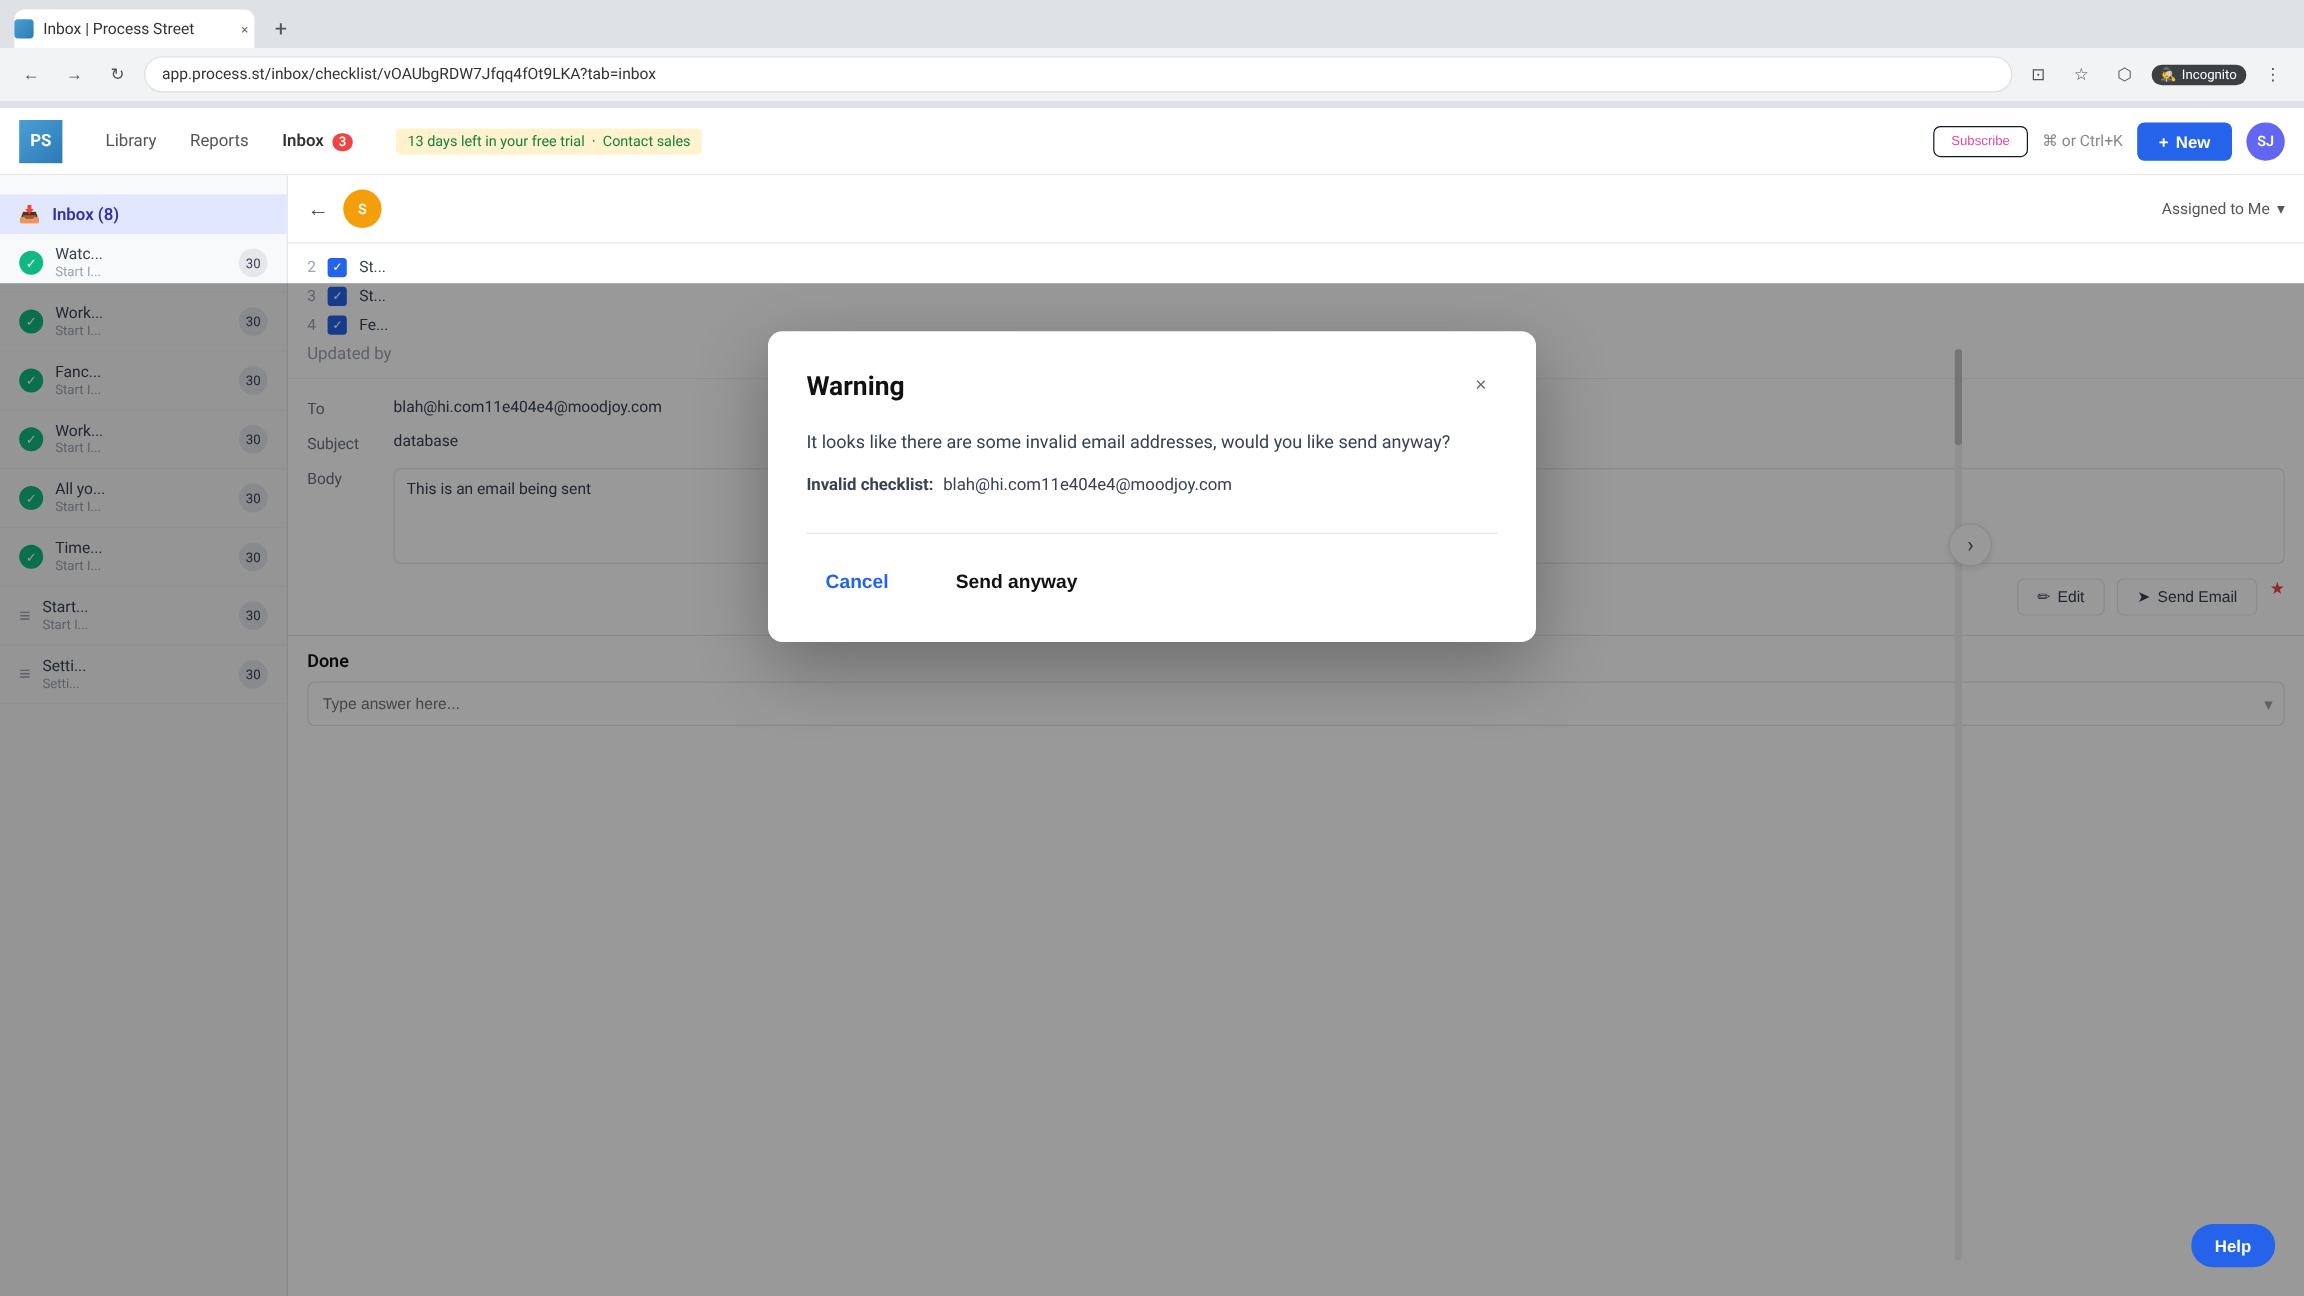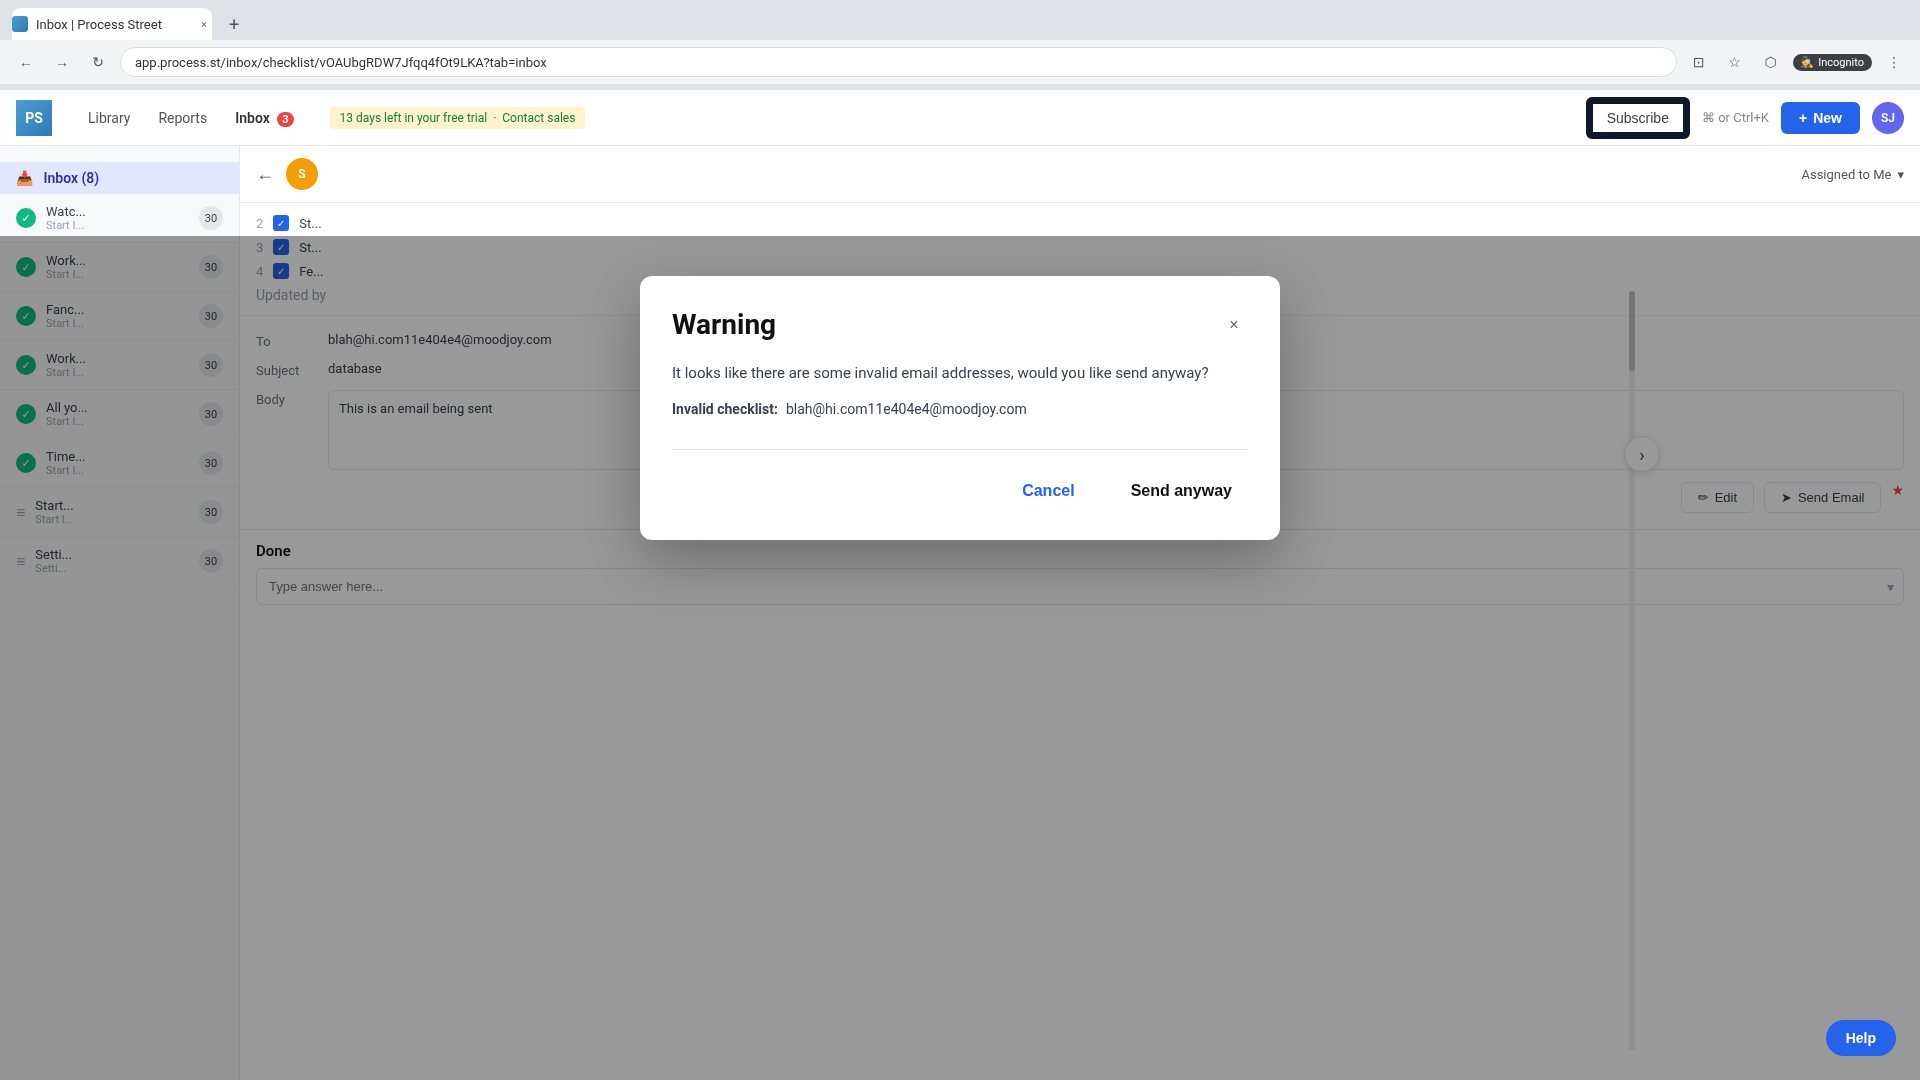--- a/index.html
+++ b/index.html
@@ -139,25 +139,25 @@
       font-size: 12px;
       padding: 4px 10px;
       border-radius: 4px;
     }
     .topbar-right {
       margin-left: auto;
       display: flex; align-items: center; gap: 12px;
     }
     .subscribe-btn {
       background: #fff;
-      border: 7px solid #0f172a;
+      border: 1px solid #0f172a;
       border-radius: 6px;
       padding: 6px 14px;
-      font-size: 14px;
-      color: #404040;
+      font-size: 11px;
+      color: #ec4899;
       cursor: pointer;
     }
     .search-shortcut {
       font-size: 13px; color: #888;
     }
     .new-btn {
       background: #2563eb;
       color: #fff;
       border: none;
       border-radius: 6px;
@@ -380,21 +380,21 @@
       box-shadow: 0 20px 60px rgba(0,0,0,0.3);
       position: relative;
     }
     .modal-header {
       display: flex;
       align-items: center;
       justify-content: space-between;
       margin-bottom: 20px;
     }
     .modal-title {
-      font-size: 28px;
+      font-size: 22px;
       font-weight: 700;
       color: #111;
     }
     .modal-close-btn {
       width: 28px; height: 28px;
       border-radius: 50%;
       display: flex; align-items: center; justify-content: center;
       font-size: 16px; color: #666; cursor: pointer;
       border: none; background: transparent;
     }
@@ -417,21 +417,20 @@
     .invalid-email {
       color: #374151;
     }
     .modal-divider {
       border: none;
       border-top: 1px solid #e5e7eb;
       margin-bottom: 24px;
     }
     .modal-footer {
       display: flex;
-      justify-content: flex-end;
       gap: 24px;
       align-items: center;
     }
     .cancel-btn {
       background: transparent;
       border: none;
       color: #2563eb;
       font-size: 16px;
       font-weight: 600;
       cursor: pointer;

